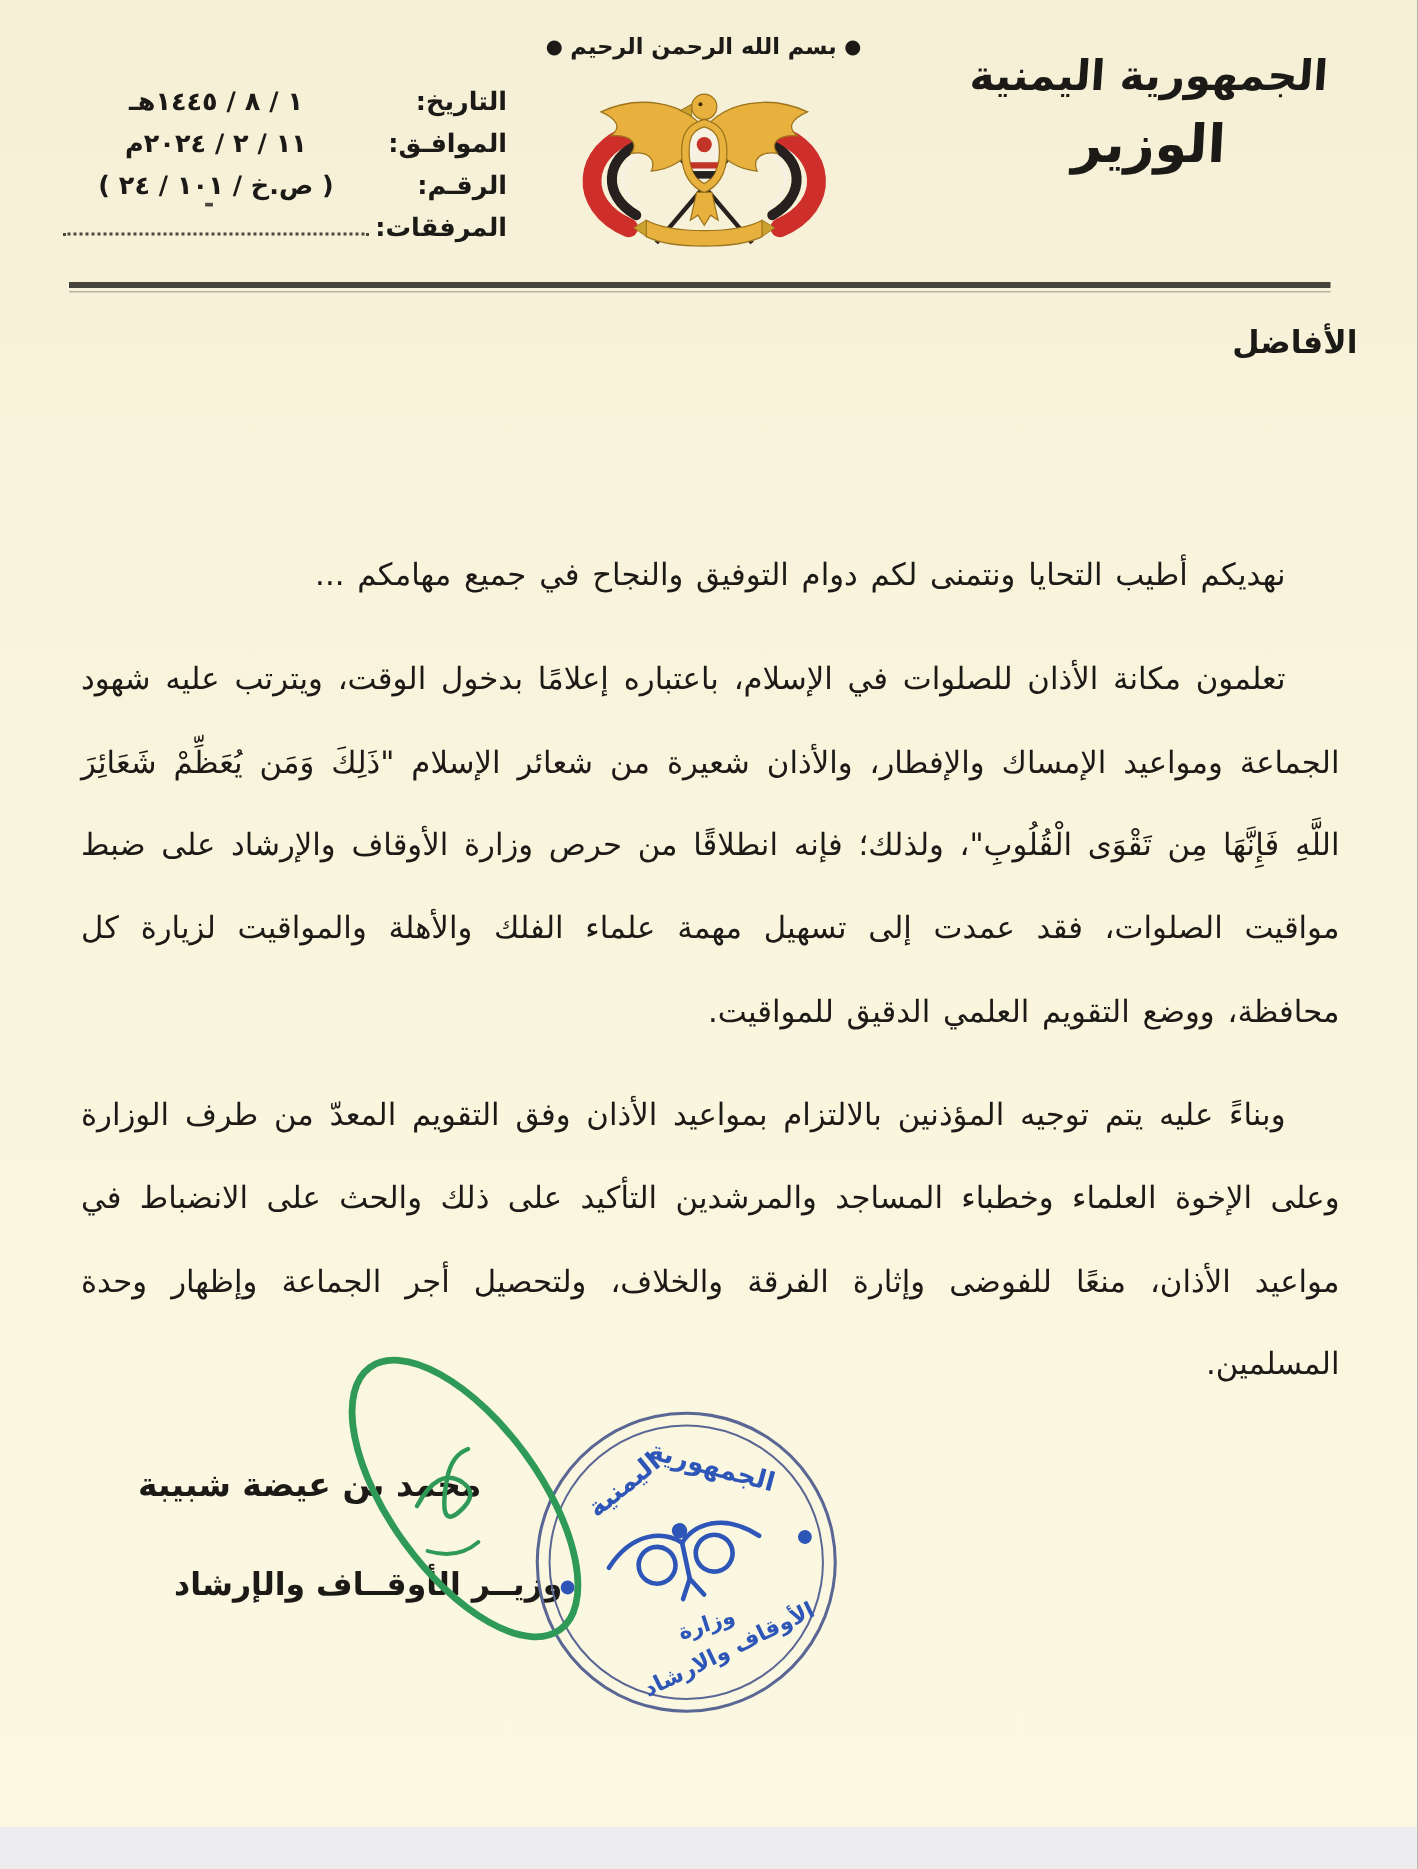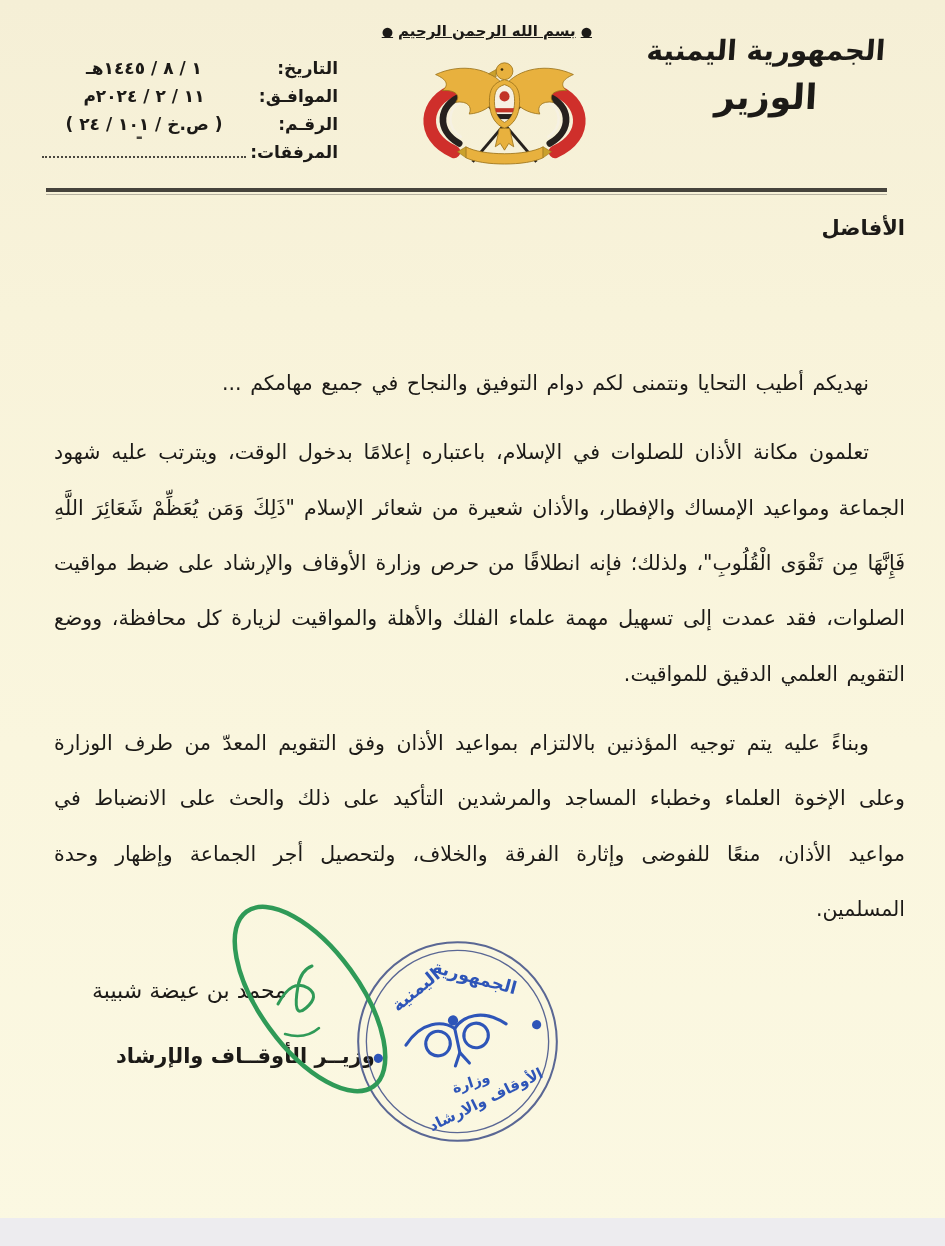--- a/index.html
+++ b/index.html
@@ -7,47 +7,47 @@
     position:relative;width:945px;height:1246px;margin:0 auto;overflow:hidden;
     direction:rtl;color:#1c1a17;
     font-family:"DejaVu Sans",sans-serif;
     background:linear-gradient(180deg,#f5efd6 0%,#f8f3da 25%,#faf6de 60%,#fbf8e2 100%);
   }
   
   .hdr-right{position:absolute;top:34px;right:36px;width:286px;text-align:center;}
   .country{font-size:28px;font-weight:bold;letter-spacing:.5px;transform:skewX(-4deg);}
   .ministry{font-size:20px;font-weight:bold;margin-top:12px;letter-spacing:.5px;}
   .office{font-size:35px;font-weight:bold;margin-top:10px;transform:skewX(-3deg);}
-  .hdr-center{position:absolute;top:22px;right:348px;width:256px;text-decoration:underline;}
+  .hdr-center{position:absolute;top:22px;right:348px;width:256px;text-align:center;}
   .bismillah{font-size:15px;font-weight:bold;letter-spacing:.5px;}
   .bismillah .dot{font-size:13px;vertical-align:middle;padding:0 5px;}
   .emblem-wrap{margin-top:6px;}
   .hdr-left{position:absolute;top:58px;left:42px;width:296px;font-size:17px;font-weight:bold;}
   .meta-row{display:flex;align-items:baseline;margin-bottom:8px;}
   .meta-row .lbl{width:92px;flex:0 0 auto;}
   .meta-row .val{flex:1;text-align:center;white-space:nowrap;}
   .dots{flex:1;border-bottom:2px dotted #4a473f;height:13px;position:relative;}
   .dots::after{content:"-";position:absolute;top:-16px;left:46%;font-weight:bold;color:#4a473f;}
   .rule{position:absolute;top:188px;right:58px;left:46px;height:2px;
         border-top:4px solid #46433c;border-bottom:1px solid #b6b1a0;}
   
   .addressee{position:absolute;top:216px;right:40px;left:40px;display:flex;
              justify-content:space-between;align-items:baseline;font-weight:bold;font-size:21px;}
   .salutation{position:absolute;top:270px;right:294px;font-size:18px;}
   .subject{position:absolute;top:316px;right:266px;font-size:20.5px;font-weight:bold;
            border-bottom:3px solid #1c1a17;padding-bottom:6px;}
   
-  .body{position:absolute;top:356px;right:40px;left:54px;font-size:20.5px;
+  .body{position:absolute;top:356px;right:52px;left:54px;font-size:20.5px;
         line-height:2.7;text-align:justify;text-justify:inter-word;word-spacing:2px;}
   .body p{margin:0;}
   .body p.sp{margin-top:14px;}
   .body .indent{text-indent:36px;}
   .closing{position:absolute;top:898px;right:320px;font-size:20px;}
   
-  .sig-name{position:absolute;left:92px;top:978px;font-size:22px;font-weight:normal;letter-spacing:.5px;}
+  .sig-name{position:absolute;left:92px;top:978px;font-size:22px;font-weight:bold;letter-spacing:.5px;}
   .sig-title{position:absolute;left:116px;top:1044px;font-size:21px;font-weight:bold;letter-spacing:.5px;}
   .sig-green{position:absolute;left:190px;top:884px;z-index:5;}
   .stamp{position:absolute;left:350px;top:934px;z-index:4;}
   .bottom-strip{position:absolute;left:0;right:0;bottom:0;height:28px;background:#edecef;}
 </style>
 </head>
 <body>
 
 <div class="page">
 

